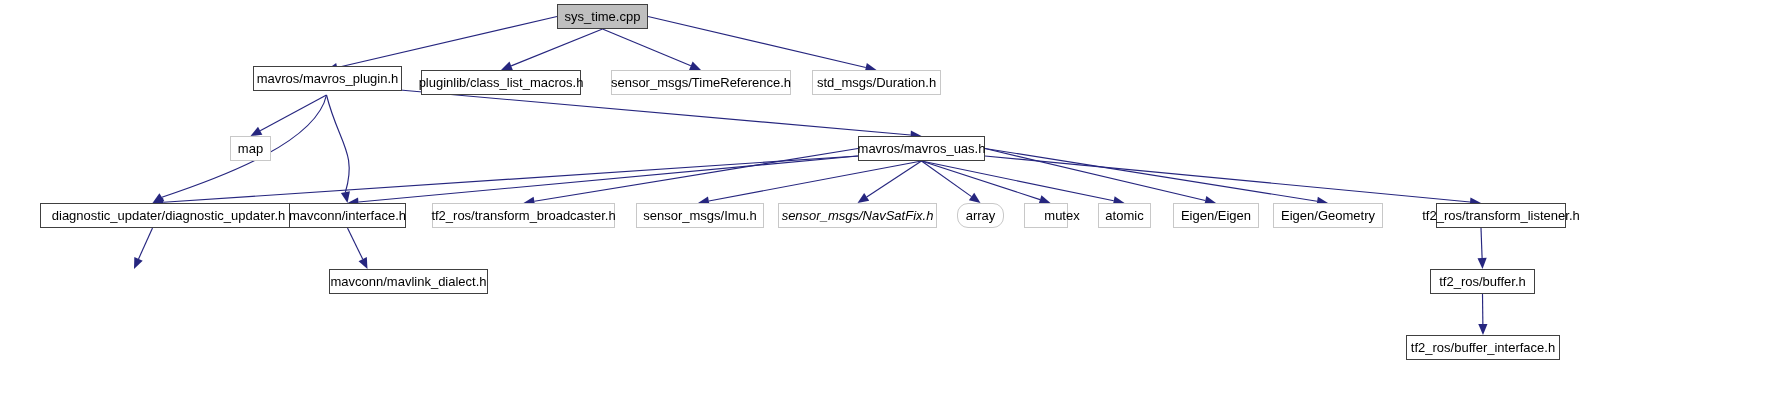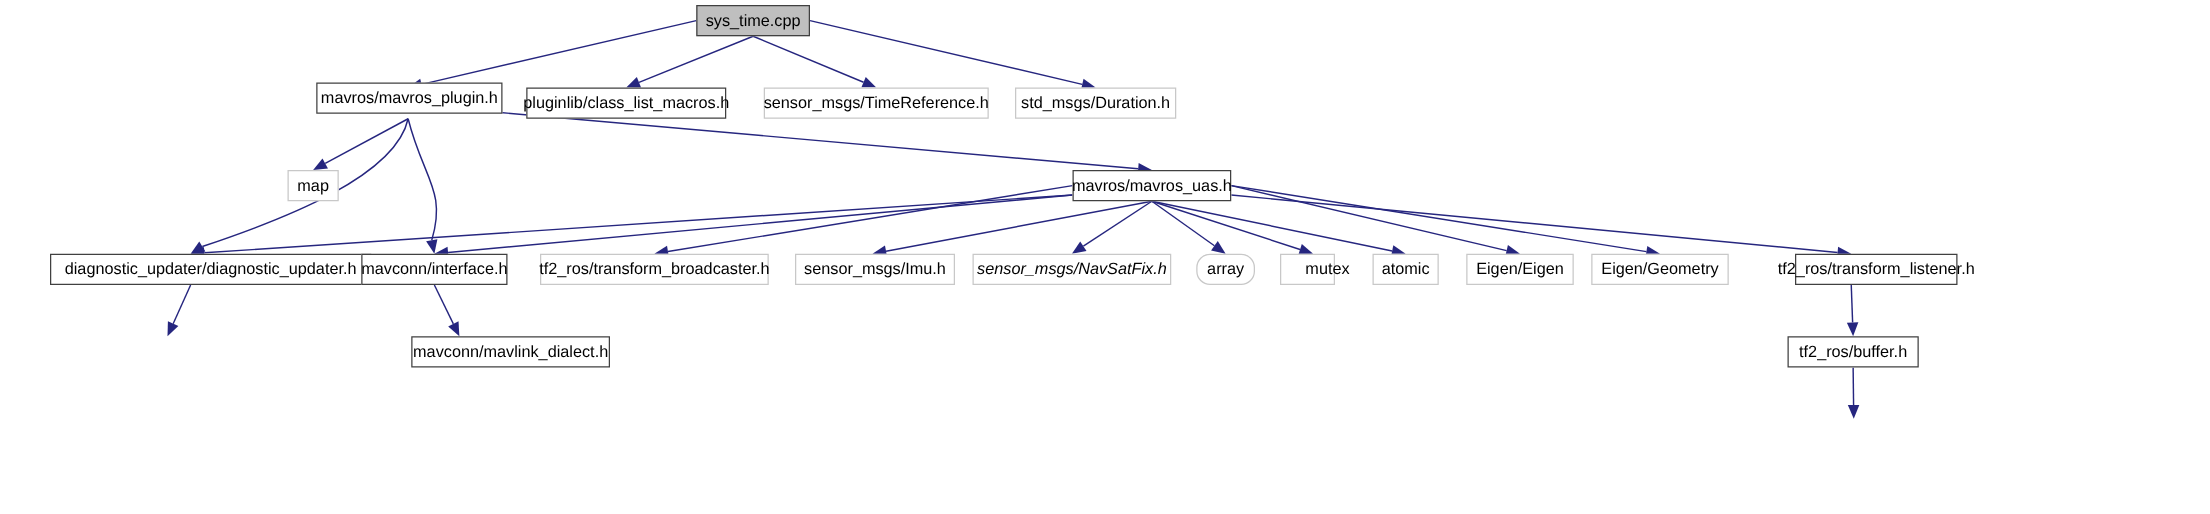--- a/index.html
+++ b/index.html
@@ -158,13 +158,16 @@
     </div>
     <div class="node dark" style="left: 1436px; top: 203px; width: 130px;">
       <span class="node-label">tf2_ros/transform_listener.h</span>
     </div>
     <div class="node dark" style="left: 288px; top: 269px; width: 159px; margin-left: 41px;">
       <span class="node-label">mavconn/mavlink_dialect.h</span>
     </div>
     <div class="node dark" style="left: 1430px; top: 269px; width: 105px;">
       <span class="node-label">tf2_ros/buffer.h</span>
     </div>
+    <div class="node dark" style="left: 1406px; top: 335px; width: 154px;">
+      <span class="node-label">tf2_ros/buffer_interface.h</span>
+    </div>
   </div>
 
 </body></html>

